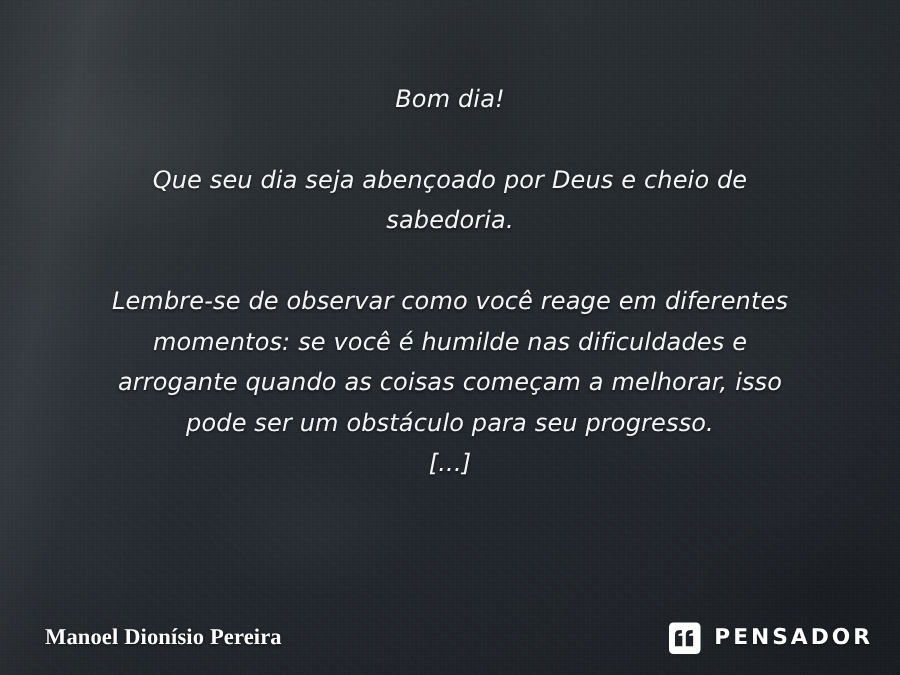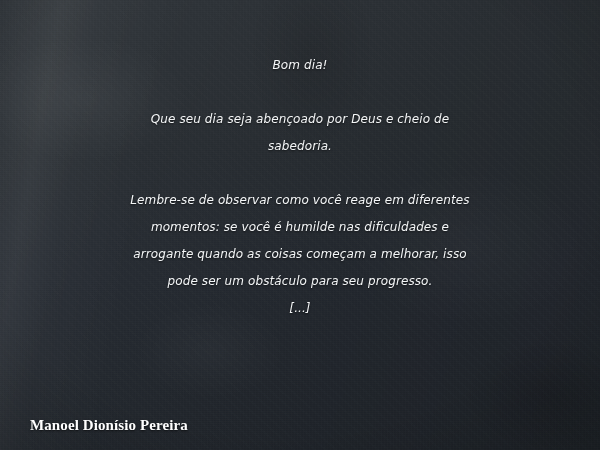--- a/index.html
+++ b/index.html
@@ -99,21 +99,21 @@
   
   #quote {
     position: absolute;
     left: 24px;
     right: 24px;
     top: 52px;
     text-align: center;
     color: #f4f6f7;
     font-family: "DejaVu Sans", sans-serif;
     font-style: italic;
-    font-size: 12px;
+    font-size: 16px;
     line-height: 27px;
     letter-spacing: 0.1px;
     text-shadow: 0 1px 2px rgba(0,0,0,0.55);
     white-space: pre-line;
   }
 
   
   #author {
     position: absolute;
     left: 30px;
@@ -176,15 +176,24 @@
 sabedoria.
 
 Lembre-se de observar como você reage em diferentes
 momentos: se você é humilde nas dificuldades e
 arrogante quando as coisas começam a melhorar, isso
 pode ser um obstáculo para seu progresso.
 [...]</div>
 
     <div id="author">Manoel Dionísio Pereira</div>
 
+    <div id="brand">
+      <span id="brand-mark">
+        <svg width="13" height="11" viewBox="0 0 13 11" aria-hidden="true">
+          <path d="M0 11 V3.2 Q0 0.6 2.0 0.2 L4.6 0 V2.2 L3.0 2.5 Q2.2 2.7 2.2 3.5 V3.9 H4.9 V11 Z" fill="#1d2126"></path>
+          <path d="M7.2 11 V3.2 Q7.2 0.6 9.2 0.2 L11.8 0 V2.2 L10.2 2.5 Q9.4 2.7 9.4 3.5 V3.9 H12.1 V11 Z" fill="#1d2126"></path>
+        </svg>
+      </span>
+      <span id="brand-name">PENSADOR</span>
+    </div>
 
   </div>
 </div>
 
 </body></html>

